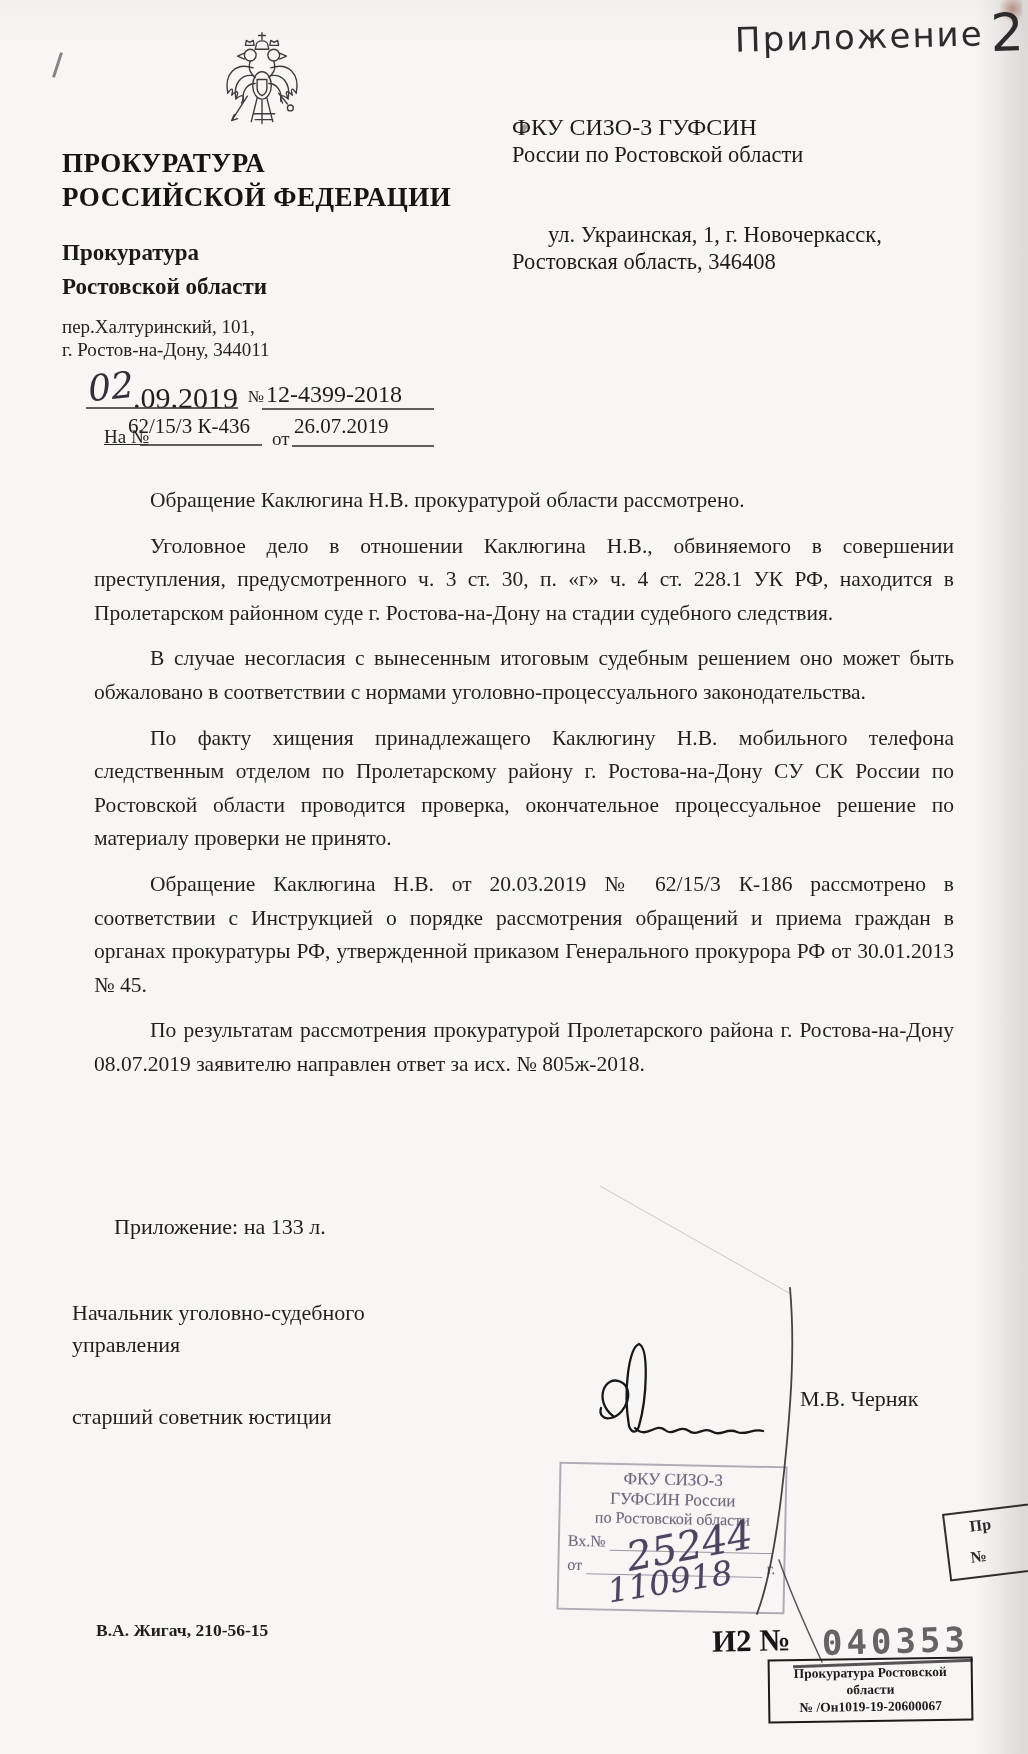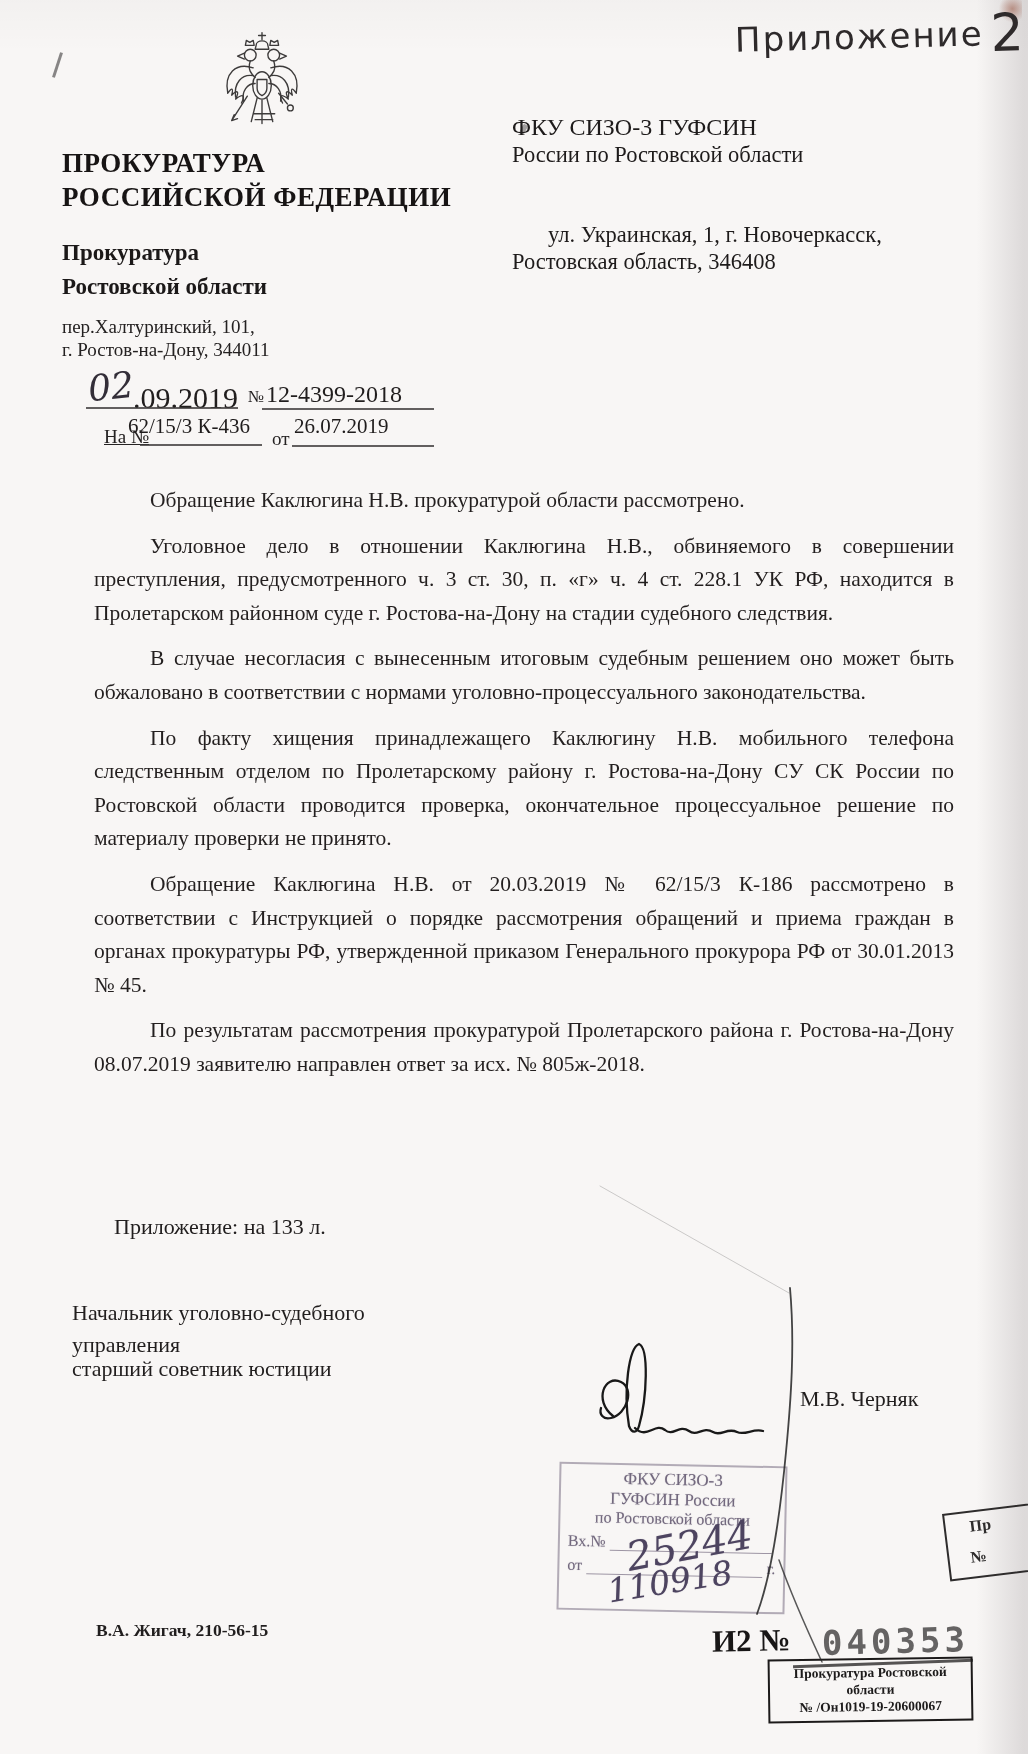--- a/index.html
+++ b/index.html
@@ -126,21 +126,21 @@
     <p>В случае несогласия с вынесенным итоговым судебным решением оно может быть обжаловано в соответствии с нормами уголовно-процессуального законодательства.</p>
     <p>По факту хищения принадлежащего Каклюгину Н.В. мобильного телефона следственным отделом по Пролетарскому району г. Ростова-на-Дону СУ СК России по Ростовской области проводится проверка, окончательное процессуальное решение по материалу проверки не принято.</p>
     <p>Обращение Каклюгина Н.В. от 20.03.2019 № 62/15/3 К-186 рассмотрено в соответствии с Инструкцией о порядке рассмотрения обращений и приема граждан в органах прокуратуры РФ, утвержденной приказом Генерального прокурора РФ от 30.01.2013 № 45.</p>
     <p>По результатам рассмотрения прокуратурой Пролетарского района г. Ростова-на-Дону 08.07.2019 заявителю направлен ответ за исх. № 805ж-2018.</p>
   </div>
 
   <div class="abs" style="left:82px;top:1214px;font-size:22px;margin-left:32px;">Приложение: на 133 л.</div>
 
   <div class="abs sig" style="left:72px;top:1300px;">Начальник уголовно-судебного</div>
   <div class="abs sig" style="left:72px;top:1332px;">управления</div>
-  <div class="abs sig" style="left:72px;top:1356px;">старший советник юстиции</div>
+  <div class="abs sig" style="left:72px;top:1404px;">старший советник юстиции</div>
   <div class="abs sig" style="left:800px;top:1386px;">М.В. Черняк</div>
 
   <svg class="abs" style="left:585px;top:1328px;" width="215" height="118" viewBox="0 0 215 118" fill="none" stroke="#191919" stroke-width="2.3" stroke-linecap="round">
     <path d="M28 88 C8 72 20 46 36 54 C50 61 42 86 26 90 C18 92 14 86 16 80"></path>
     <path d="M44 98 C38 62 44 20 54 16 C64 20 62 70 54 98 C52 105 47 106 44 98"></path>
     <path d="M50 100 C62 112 70 94 80 102 C88 109 94 96 104 103 C112 109 118 98 128 104 C136 109 142 99 152 104 C160 108 168 100 178 103"></path>
   </svg>
 
   <div class="abs in-stamp">
     <div>ФКУ СИЗО-3</div>

